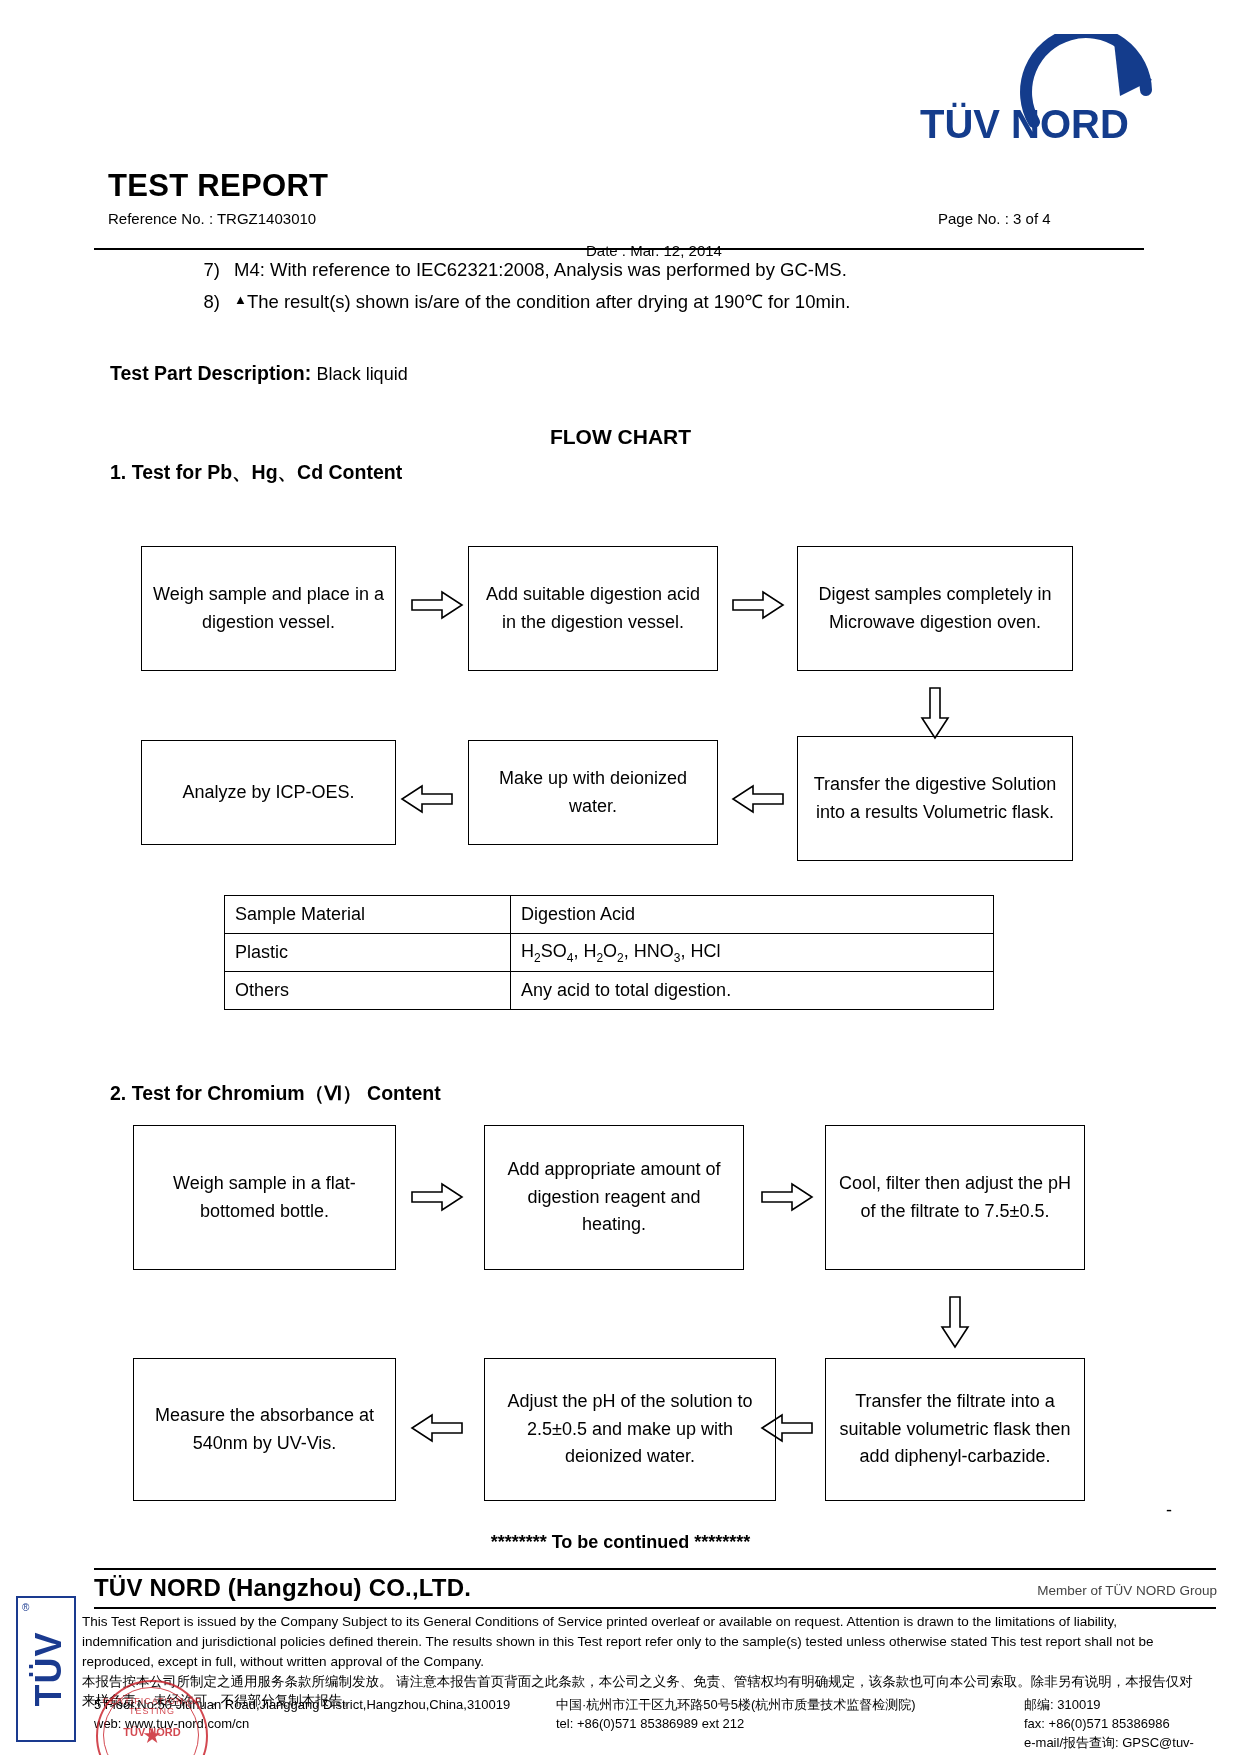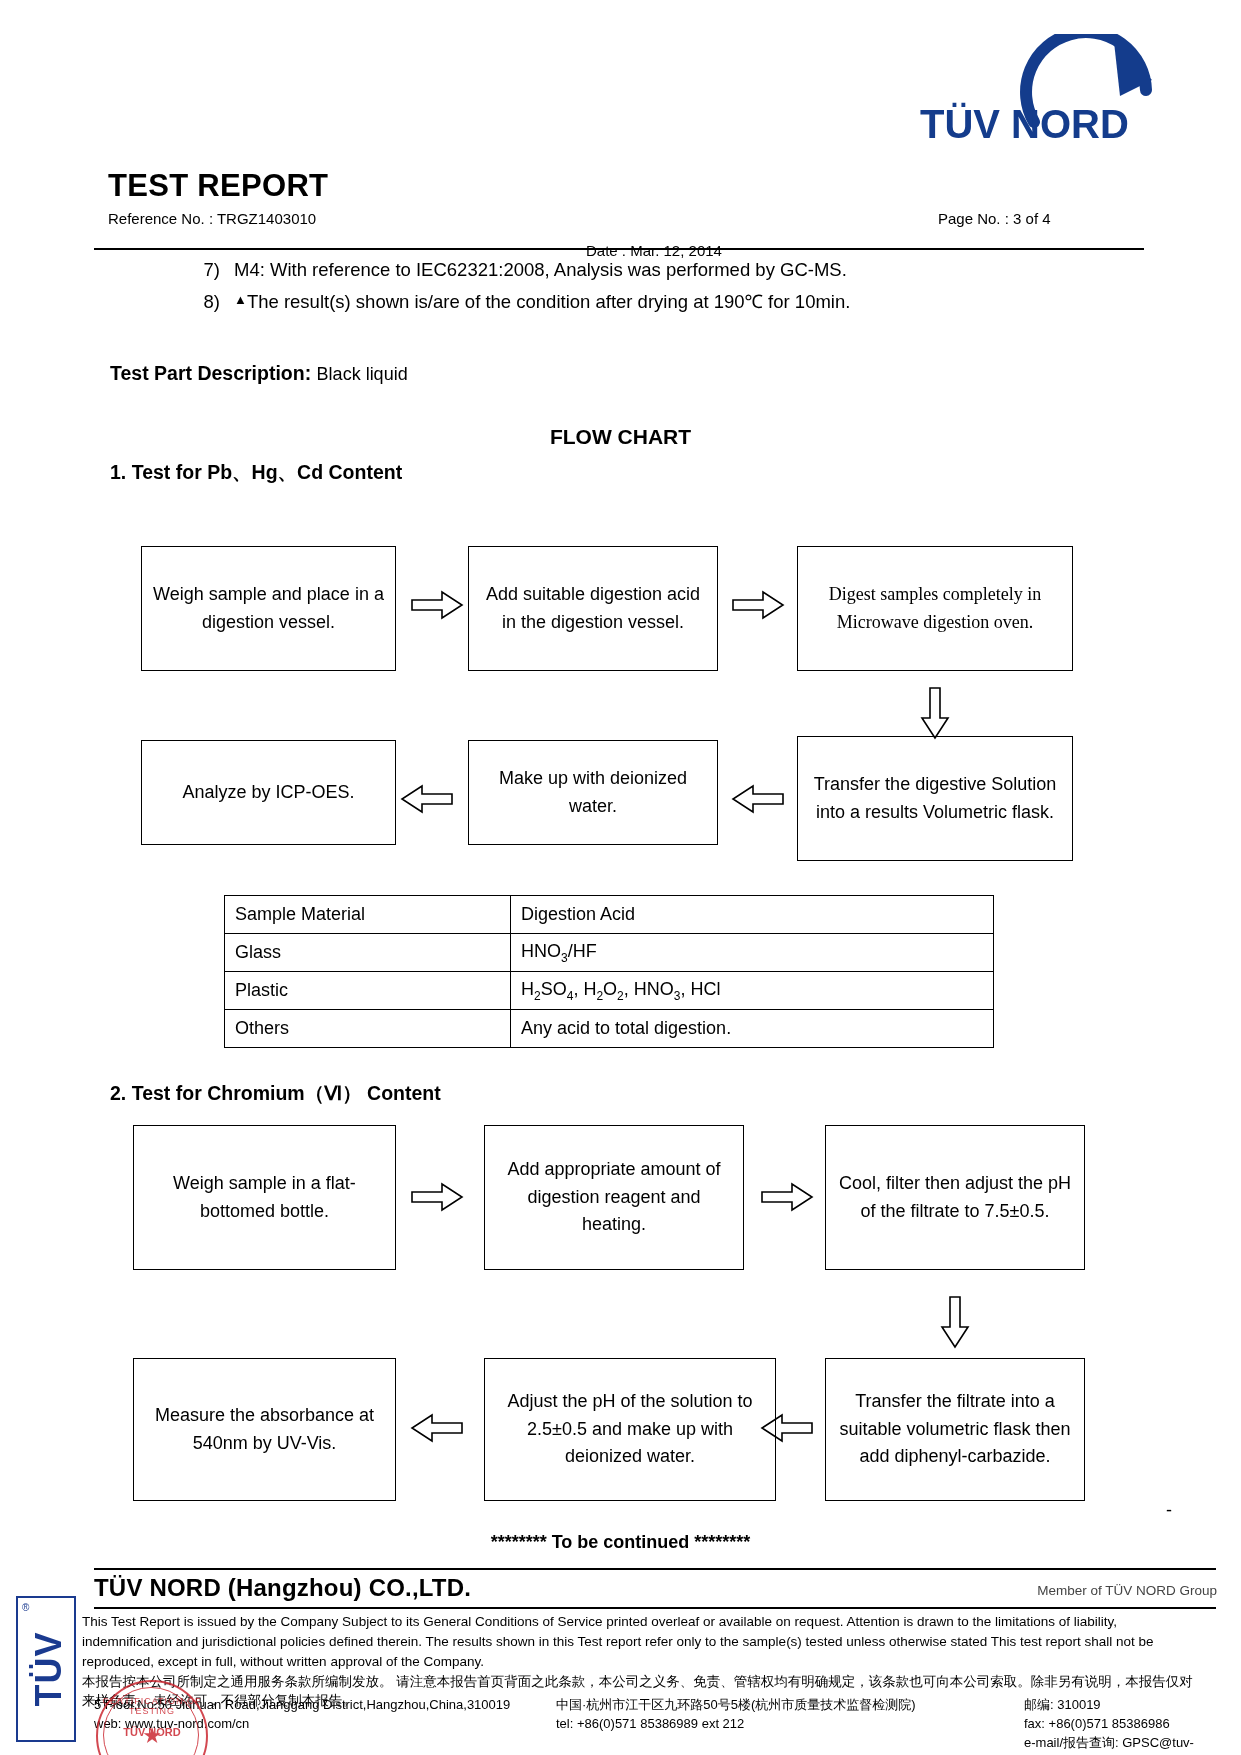--- a/index.html
+++ b/index.html
@@ -379,21 +379,21 @@
   </div>
 
   <div class="fbox" style="left:468px; top:546px; width:250px; height:125px;">Add suitable digestion acid in the digestion vessel.</div>
 
   <div class="arrow-r" style="left:731px; top:590px;">
     <svg viewBox="0 0 54 30">
         <path d="M2 10 H32 V2 L52 15 L32 28 V20 H2 Z" fill="#fff" stroke="#000" stroke-width="1.6"></path>
       </svg>
   </div>
 
-  <div class="fbox" style="left:797px; top:546px; width:276px; height:125px;font-family:Liberation Serif, serif;">Digest samples completely in Microwave digestion oven.</div>
+  <div class="fbox" style="left:797px; top:546px; width:276px; height:125px;">Digest samples completely in Microwave digestion oven.</div>
 
   <div class="arrow-d" style="left:920px; top:686px;">
     <svg viewBox="0 0 30 54">
         <path d="M10 2 H20 V32 H28 L15 52 L2 32 H10 Z" fill="#fff" stroke="#000" stroke-width="1.6"></path>
       </svg>
   </div>
 
   <div class="fbox" style="left:797px; top:736px; width:276px; height:125px;">Transfer the digestive Solution into a results Volumetric flask.</div>
 
   <div class="arrow-l" style="left:731px; top:784px;">
@@ -410,24 +410,20 @@
       </svg>
   </div>
 
   <div class="fbox" style="left:141px; top:740px; width:255px; height:105px;">Analyze by ICP-OES.</div>
 
   <table class="acid-table">
     <tbody>
         <tr>
       <td class="col1">Sample Material</td>
       <td>Digestion Acid</td>
-    </tr>
-    <tr>
-      <td class="col1">Glass</td>
-      <td>HNO<sub>3</sub>/HF</td>
     </tr>
     <tr>
       <td class="col1">Plastic</td>
       <td>H<sub>2</sub>SO<sub>4</sub>, H<sub>2</sub>O<sub>2</sub>, HNO<sub>3</sub>, HCl</td>
     </tr>
     <tr>
       <td class="col1">Others</td>
       <td>Any acid to total digestion.</td>
     </tr>
   </tbody>

